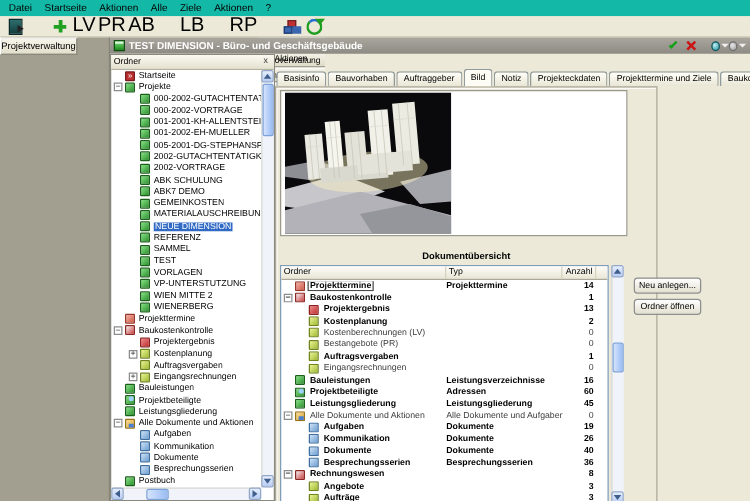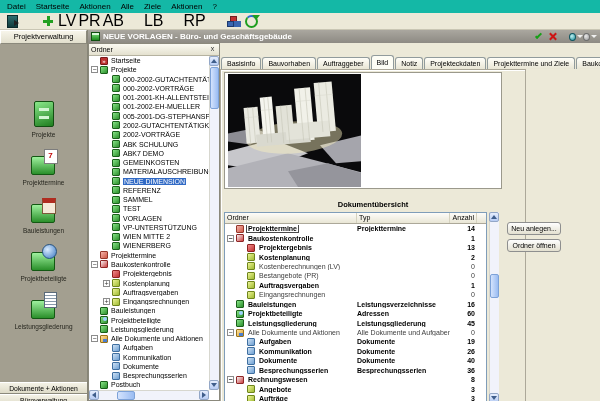--- a/index.html
+++ b/index.html
@@ -25,21 +25,21 @@
     background: linear-gradient(#22a022,#22a022) center/10px 3px no-repeat,
                 linear-gradient(#22a022,#22a022) center/3px 10px no-repeat; }
   .tb[data-icon="org-chart-icon"]::before { content:""; position:absolute; left:4px; top:2px; width:5px; height:4px; background:#c03030; border:1px solid #702020; }
   .tb[data-icon="org-chart-icon"]::after { content:""; position:absolute; left:1px; bottom:2px; width:5px; height:4px;
     background:#3a66b0; border:1px solid #1d3a6e; box-shadow:7px 0 0 #3a66b0; }
   .tb[data-icon="refresh-icon"]::before { content:""; width:9px; height:9px; border:2px solid #1f9e1f; border-radius:50%;
     border-top-color:#2a6ed4; }
   .tb[data-icon="refresh-icon"]::after { content:""; position:absolute; right:0; top:1px;
     border-left:4px solid transparent; border-right:4px solid transparent; border-top:5px solid #1f9e1f; }
   
-  .sidebar { position:absolute; left:0; top:30px; width:88px; height:371px; display:flex; flex-direction:column;
+  .sidebar { position:absolute; left:0; top:30px; width:88px; height:371px; display:flex; flex-direction:row;
     background:#a3A093; background:#a39f90; border-right:1px solid #878577;gap:43px; }
   .sidebar-header { height:14px; background:linear-gradient(#f7f5ea,#e2dfcd); border:1px solid #fff;
     border-right-color:#8b897c; border-bottom-color:#8b897c; font-size:7.5px; text-align:center; line-height:12px; }
   .sidebar-body { flex:1; padding-top:12px; }
   .side-item { margin-bottom:9px; text-align:center; cursor:pointer; }
   .side-label { display:block; font-size:6.5px; color:#26261e; margin-top:2px; }
   .bigicon { position:relative; width:30px; height:30px; margin:0 auto; display:block; }
   .bigicon[data-icon="drawer-icon"]::before { content:""; position:absolute; inset:2px 5px;
     background:linear-gradient(160deg,#8ae88a,#1f7e1f); border:1px solid #124e12; border-radius:2px; }
   .bigicon[data-icon="drawer-icon"]::after { content:""; position:absolute; left:10px; right:10px; top:9px; height:3px;
@@ -242,21 +242,21 @@
 
   <div class="side-btn">Dokumente + Aktionen</div>
       <div class="side-btn">Büroverwaltung</div>
       <div class="side-btn">Rechnungswesen</div>
       <div class="side-btn">Projekterfolg</div>
     </div>
 </div>
 
 <div class="main-titlebar">
   <span class="win-icon"></span>
-  <span class="main-title">NEUE VORLAGEN - Büro- und Geschäftsgebäude</span>
+  <span class="main-title">TEST DIMENSION - Büro- und Geschäftsgebäude</span>
   <span class="tb-ctrl">
       <span class="check-glyph"></span>
     </span>
   <span class="tb-ctrl">
       <span class="cross-glyph"></span>
     </span>
   <span style="width:10px"></span>
   <span class="tb-ctrl">
       <span class="globe-glyph"></span>
       <span class="caret-down"></span>

